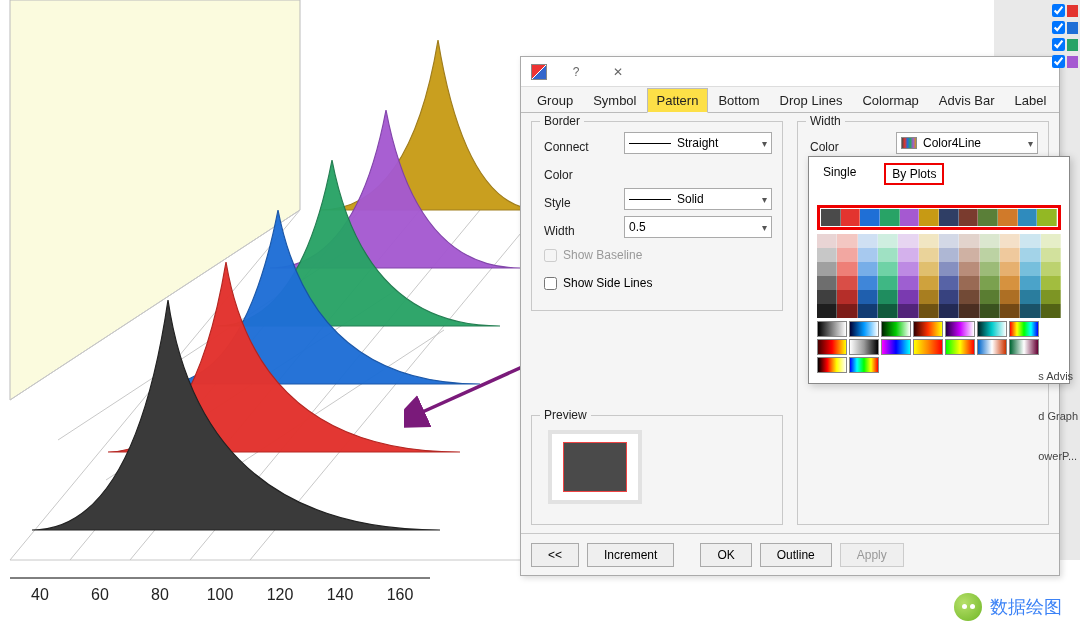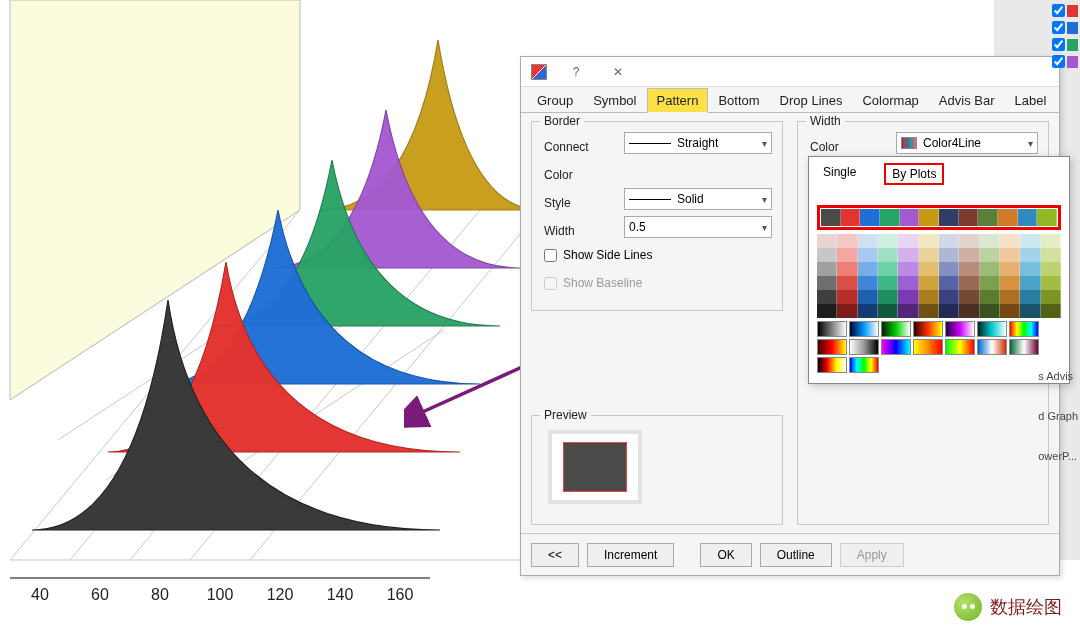--- a/index.html
+++ b/index.html
@@ -247,21 +247,21 @@
     gap: 4px; padding: 4px 2px;
   }
   .rc-row { display: flex; align-items: center; gap: 2px; font-size: 10px; }
   .rc-row input { margin: 0; }
   .rc-swatch { width: 12px; height: 12px; }
 
   .watermark {
     position: absolute;
     right: 18px; bottom: 14px;
     display: flex; align-items: center; gap: 8px;
-    color: #7f1d1d;
+    color: #3b82f6;
     font-size: 18px;
   }
   .watermark .wicon {
     width: 28px; height: 28px;
     border-radius: 50%;
     background: radial-gradient(circle at 35% 35%, #b6e06a, #6fb625);
     position: relative;
   }
   .watermark .wicon:before, .watermark .wicon:after {
     content: ""; position: absolute; background: #fff; border-radius: 50%;
@@ -380,27 +380,27 @@
               <span class="sample"></span>
               <span>Solid</span>
             </div>
         </div>
         <div class="row">
           <div class="lbl">Width</div>
           <div class="combo">
               <span>0.5</span>
             </div>
         </div>
+        <div class="row chk disabled">
+          <input type="checkbox" disabled="" style="">
+            <span>Show Baseline</span>
+        </div>
         <div class="row chk">
           <input type="checkbox" style="">
             <span>Show Side Lines</span>
-        </div>
-        <div class="row chk disabled">
-          <input type="checkbox" disabled="" style="">
-            <span>Show Baseline</span>
         </div>
       </div>
 
       <div style="flex:1"></div>
 
       <div class="group" style="height:110px">
         <div class="legend">Preview</div>
         <div class="preview-box">
           <div class="preview-swatch"></div>
         </div>

